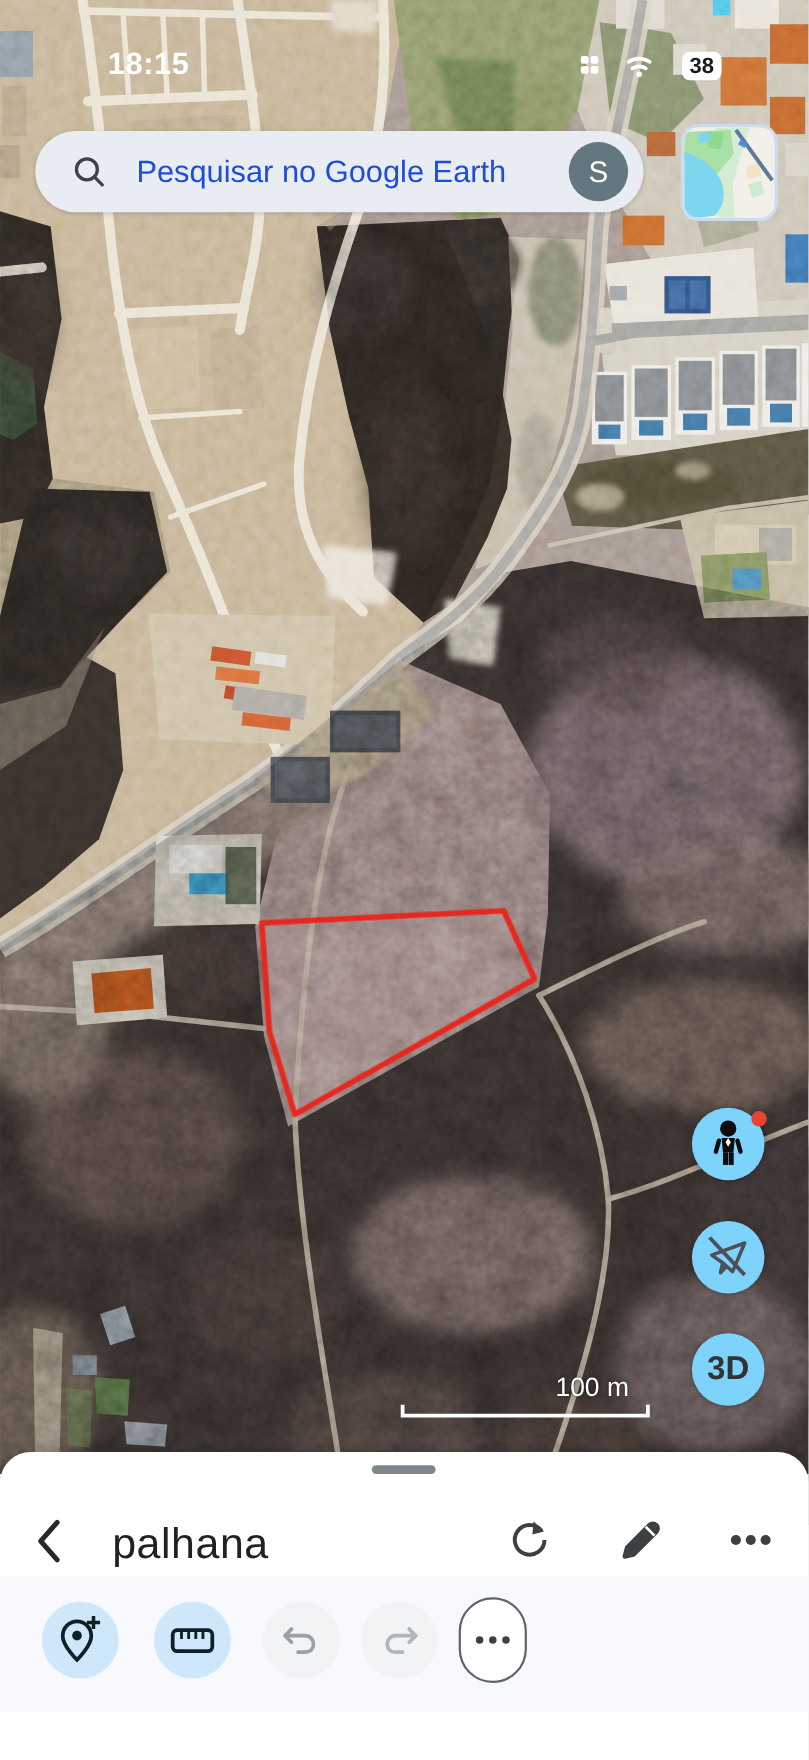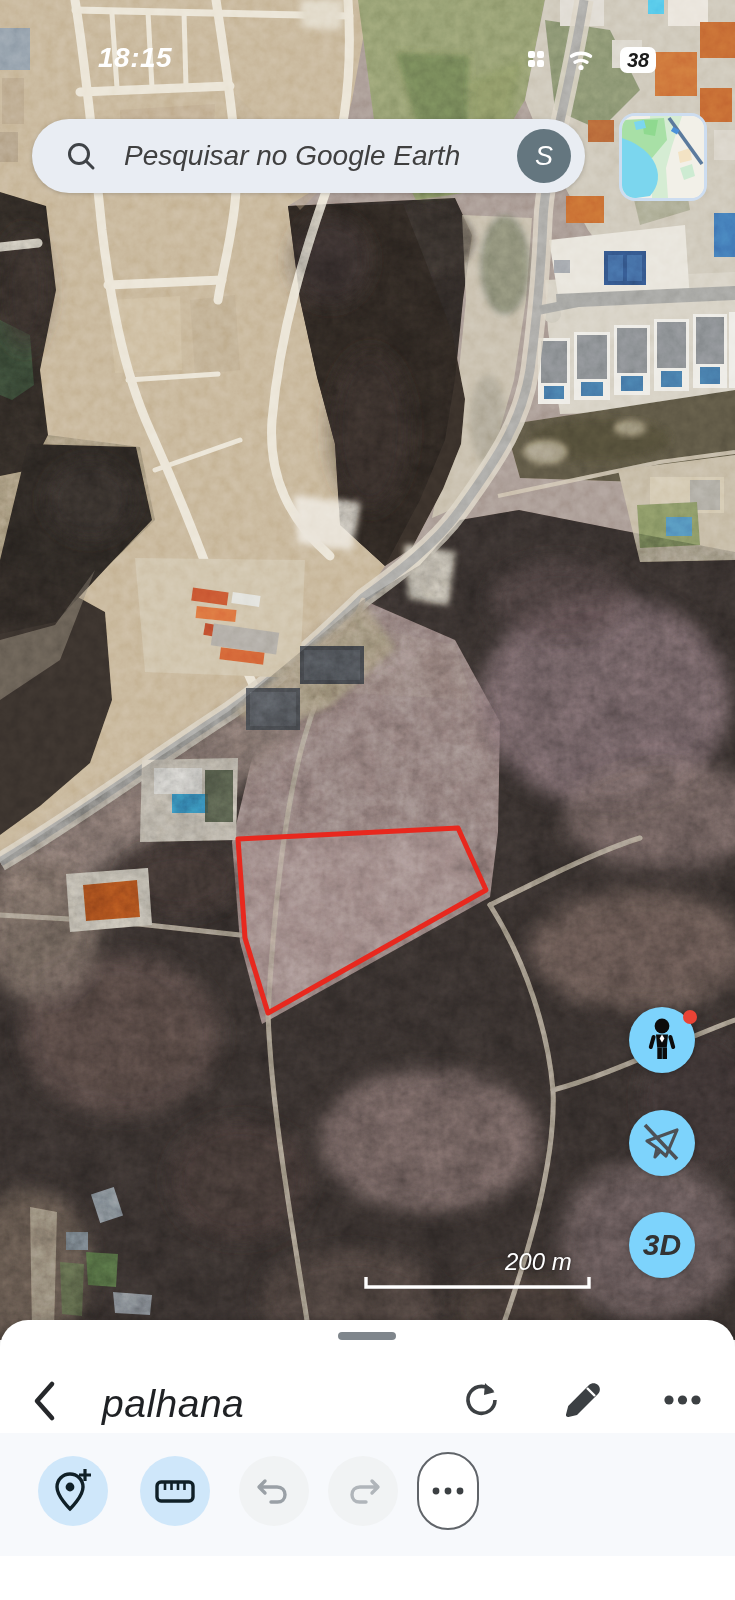--- a/index.html
+++ b/index.html
@@ -1,23 +1,23 @@
 <!DOCTYPE html>
 <html><head>
 <meta charset="utf-8">
 <style>
 html,body{margin:0;padding:0;width:735px;height:1600px;overflow:hidden;background:#fff;
   font-family:"Liberation Sans",sans-serif;}
-#stage{position:relative;width:735px;height:1600px;font-style:italic;}
+#stage{position:relative;width:735px;height:1600px;}
 #map{position:absolute;left:0;top:0;width:735px;height:1340px;}
 .ui{position:absolute;}
 #clock{left:98px;top:42px;color:#fff;font-size:28px;font-weight:600;letter-spacing:.5px;}
 #search{left:32px;top:119px;width:553px;height:74px;border-radius:37px;background:#e9edf3;
   box-shadow:0 1px 4px rgba(0,0,0,.18);}
-#search .txt{position:absolute;left:92px;top:21px;font-size:28px;color:#404040;}
+#search .txt{position:absolute;left:92px;top:21px;font-size:28px;color:#1d4ed8;}
 #savatar{position:absolute;right:14px;top:10px;width:54px;height:54px;border-radius:27px;
   background:#64767f;color:#fff;font-size:27px;text-align:center;line-height:54px;}
 #minimap{left:619px;top:113px;width:88px;height:88px;border-radius:16px;background:#f7f5ee;
   border:3px solid #cdddf0;box-sizing:border-box;overflow:hidden;}
 .rbtn{position:absolute;width:66px;height:66px;border-radius:33px;background:#7dd3fc;
   box-shadow:0 1px 4px rgba(0,0,0,.25);}
 #b3d{left:629px;top:1212px;color:#333;font-size:30px;font-weight:700;text-align:center;line-height:66px;}
 #scaletxt{left:505px;top:1248px;color:#fff;font-size:24px;text-shadow:0 0 3px rgba(0,0,0,.55);}
 #sheet{position:absolute;left:0;top:1320px;width:735px;height:332px;background:#fff;
   border-radius:28px 28px 0 0;box-shadow:0 -2px 8px rgba(0,0,0,.15);}
@@ -313,21 +313,21 @@
     <path d="M33 27.5 L30.6 31.5 L33 35.5 L35.4 31.5 Z" fill="#fff"></path>
   </svg><div style="position:absolute;right:-2px;top:3px;width:14px;height:14px;border-radius:7px;background:#e94335;"></div></div>
   <div class="rbtn" id="bfly" style="left:629px;top:1110px;"><svg width="66" height="66" viewBox="0 0 66 66">
     <g fill="none" stroke="#4d5156" stroke-width="3.2" stroke-linejoin="round">
       <path d="M18 31 L48 20 L37 46 L28 38 Z"></path>
       <path d="M28 38 L26 47 L31.5 41"></path>
     </g>
     <line x1="16" y1="15" x2="48" y2="49" stroke="#4d5156" stroke-width="3.6"></line>
   </svg></div>
   <div class="rbtn" id="b3d">3D</div>
-  <div class="ui" id="scaletxt">200 m</div>
+  <div class="ui" id="scaletxt">100 m</div>
   <svg class="ui" style="left:360px;top:1268px" width="235" height="22" viewBox="0 0 235 22">
     <path d="M6 9 V19 H229 V9" fill="none" stroke="#fff" stroke-width="3.4"></path>
   </svg>
   <div id="sheet">
     <div id="handle"></div>
     <svg width="40" height="46" viewBox="0 0 40 46" style="position:absolute;left:25px;top:58px">
       <path d="M27 6 L12 23 L27 40" fill="none" stroke="#26282b" stroke-width="4.6" stroke-linecap="round" stroke-linejoin="round"></path>
     </svg>
     <div id="title">palhana</div>
     <svg width="250" height="44" viewBox="0 0 250 44" style="position:absolute;left:460px;top:59px">

